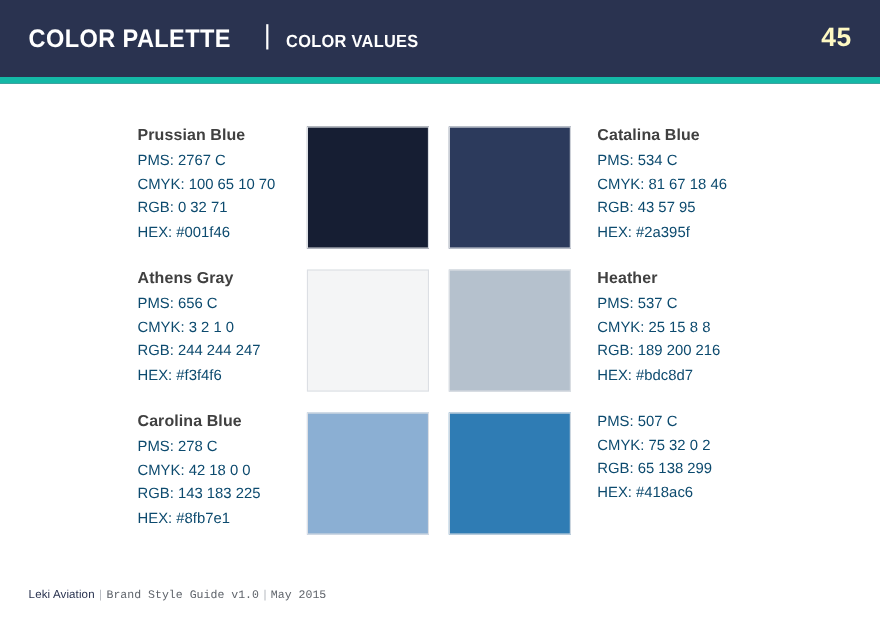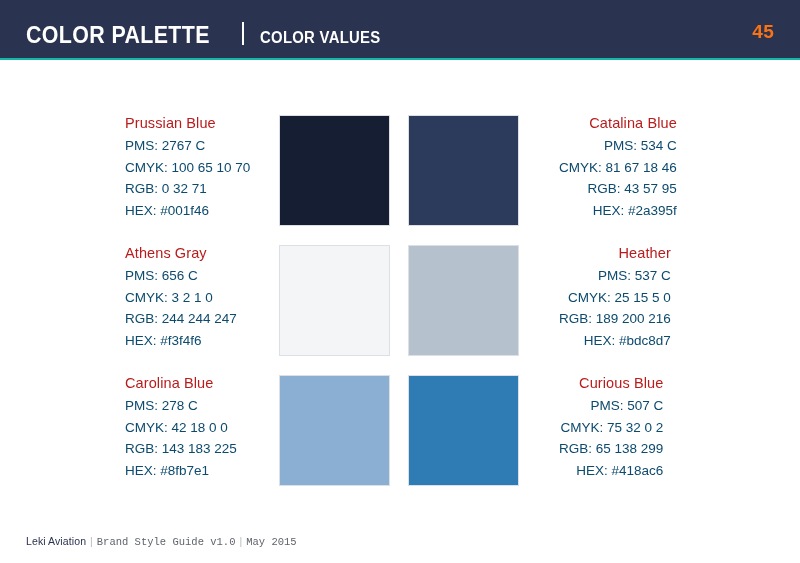--- a/index.html
+++ b/index.html
@@ -15,23 +15,23 @@
     overflow: hidden;
     color: #222222;
   }
 
   
   #header-bar {
     position: absolute;
     left: 0;
     top: 0;
     width: 800px;
-    height: 60px;
+    height: 76px;
     background: #2a3350;
-    border-bottom: 2px solid #14b8a6;
+    border-bottom: 6px solid #14b8a6;
     box-sizing: border-box;
   }
   #header-title-group {
     position: absolute;
     left: 26px;
     top: 20px;
     display: flex;
     align-items: baseline;
     gap: 0;
   }
@@ -61,23 +61,23 @@
     letter-spacing: 0.3px;
     color: #ffffff;
     transform: scaleX(0.93);
     transform-origin: left center;
     white-space: nowrap;
   }
   #page-number {
     position: absolute;
     right: 26px;
     top: 21px;
-    font-size: 19px;
-    font-weight: bold;
-    color: #f97316;
+    font-size: 24px;
+    font-weight: bold;
+    color: #fef9c3;
     letter-spacing: 0.3px;
   }
 
   
   #palette-grid {
     position: absolute;
     left: 0;
     top: 64px;
     width: 800px;
     height: 430px;
@@ -95,26 +95,26 @@
 
   
   .entry-text {
     position: absolute;
     top: 0;
     font-size: 13.5px;
     line-height: 21.5px;
     color: #5a5f66;
   }
   .palette-entry.col-0 .entry-text { left: 125px; }
-  .palette-entry.col-1 .entry-text { left: 159px; text-align: right; }
+  .palette-entry.col-1 .entry-text { left: 143px; }
 
   .entry-name {
     font-size: 14.5px;
-    font-weight: normal;
-    color: #b91c1c;
+    font-weight: bold;
+    color: #404040;
     line-height: 22px;
     margin-bottom: 1px;
     letter-spacing: 0.1px;
   }
   .entry-line {
     white-space: nowrap;
     color: #0c4a6e;
   }
 
   .swatch {
@@ -197,41 +197,40 @@
       <div class="entry-line">HEX: #f3f4f6</div>
     </div>
     <div class="swatch" style="background-color: rgb(244, 245, 246);"></div>
   </div>
 
   <div class="palette-entry row-1 col-1">
     <div class="swatch" style="background-color: rgb(181, 193, 205);"></div>
     <div class="entry-text">
       <div class="entry-name">Heather</div>
       <div class="entry-line">PMS: 537 C</div>
-      <div class="entry-line">CMYK: 25 15 5 0</div>
+      <div class="entry-line">CMYK: 25 15 8 8</div>
       <div class="entry-line">RGB: 189 200 216</div>
       <div class="entry-line">HEX: #bdc8d7</div>
     </div>
   </div>
 
   <div class="palette-entry row-2 col-0">
     <div class="entry-text">
       <div class="entry-name">Carolina Blue</div>
       <div class="entry-line">PMS: 278 C</div>
       <div class="entry-line">CMYK: 42 18 0 0</div>
       <div class="entry-line">RGB: 143 183 225</div>
       <div class="entry-line">HEX: #8fb7e1</div>
     </div>
     <div class="swatch" style="background-color: rgb(139, 175, 211);"></div>
   </div>
 
   <div class="palette-entry row-2 col-1">
     <div class="swatch" style="background-color: rgb(47, 124, 180);"></div>
     <div class="entry-text">
-      <div class="entry-name">Curious Blue</div>
       <div class="entry-line">PMS: 507 C</div>
       <div class="entry-line">CMYK: 75 32 0 2</div>
       <div class="entry-line">RGB: 65 138 299</div>
       <div class="entry-line">HEX: #418ac6</div>
     </div>
   </div>
 
 </div>
 
 <div id="footer">

